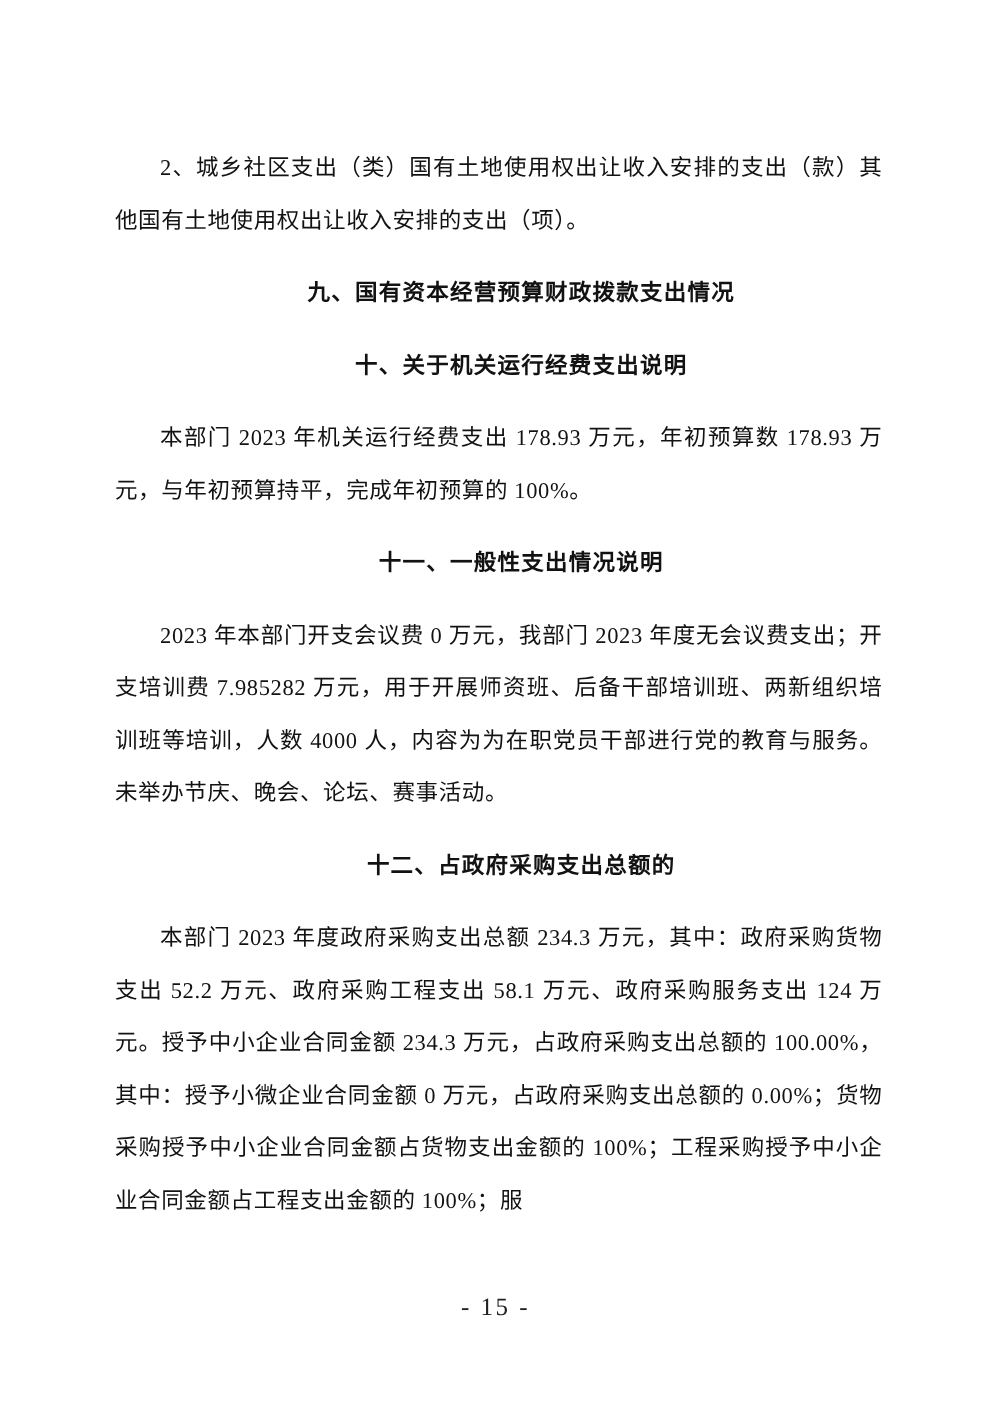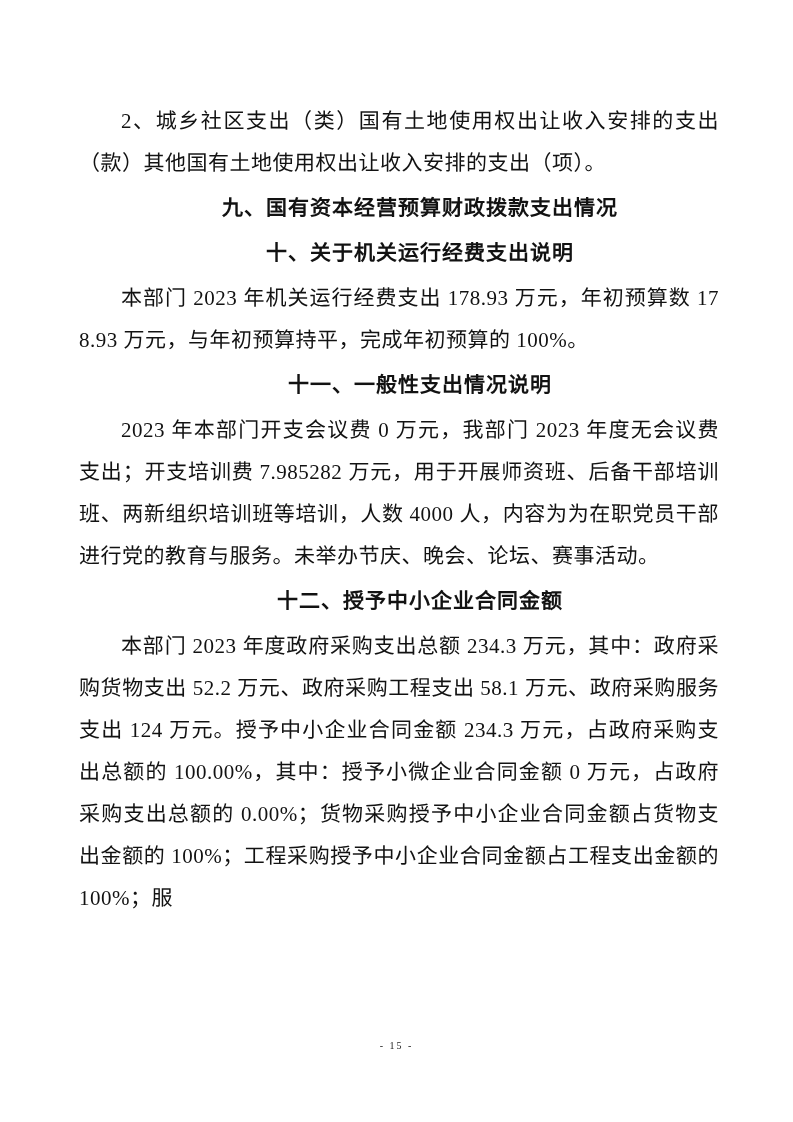--- a/index.html
+++ b/index.html
@@ -18,57 +18,57 @@
   }
   .content {
     position: absolute;
     left: 76px;
     top: 97px;
     width: 646px;
     height: 926px;
     overflow: hidden;
   }
   .content p {
-    margin: 3px;
+    margin: 16px;
     padding: 0;
-    font-size: 21px;
+    font-size: 18px;
     line-height: 42px;
     text-indent: 2em;
     text-align: justify;
     text-justify: inter-ideograph;
     letter-spacing: 0.5px;
     word-break: break-all;
   }
   .content p.heading {
     font-family: "Liberation Sans", "DejaVu Sans", sans-serif;
     font-weight: bold;
     text-align: center;
     letter-spacing: 1px;
   }
   .footer {
     position: absolute;
     left: 0;
     width: 793px;
     top: 1036px;
     text-align: center;
-    font-size: 10px;
+    font-size: 20px;
     line-height: 20px;
     color: #222222;
     font-family: "Liberation Serif", "DejaVu Serif", serif;
     letter-spacing: 2px;
   }
 </style>
 </head>
 <body>
 
 <div class="page">
   <div class="content">
     <p class="body">2、城乡社区支出（类）国有土地使用权出让收入安排的支出（款）其他国有土地使用权出让收入安排的支出（项）。</p>
     <p class="heading">九、国有资本经营预算财政拨款支出情况</p>
     <p class="heading">十、关于机关运行经费支出说明</p>
     <p class="body">本部门 2023 年机关运行经费支出 178.93 万元，年初预算数 178.93 万元，与年初预算持平，完成年初预算的 100%。</p>
     <p class="heading">十一、一般性支出情况说明</p>
     <p class="body">2023 年本部门开支会议费 0 万元，我部门 2023 年度无会议费支出；开支培训费 7.985282 万元，用于开展师资班、后备干部培训班、两新组织培训班等培训，人数 4000 人，内容为为在职党员干部进行党的教育与服务。未举办节庆、晚会、论坛、赛事活动。</p>
-    <p class="heading">十二、授予中小企业合同金额</p>
+    <p class="heading">十二、占政府采购支出总额的</p>
     <p class="body">本部门 2023 年度政府采购支出总额 234.3 万元，其中：政府采购货物支出 52.2 万元、政府采购工程支出 58.1 万元、政府采购服务支出 124 万元。授予中小企业合同金额 234.3 万元，占政府采购支出总额的 100.00%，其中：授予小微企业合同金额 0 万元，占政府采购支出总额的 0.00%；货物采购授予中小企业合同金额占货物支出金额的 100%；工程采购授予中小企业合同金额占工程支出金额的 100%；服</p>
   </div>
   <div class="footer">- 15 -</div>
 </div>
 
 </body></html>

